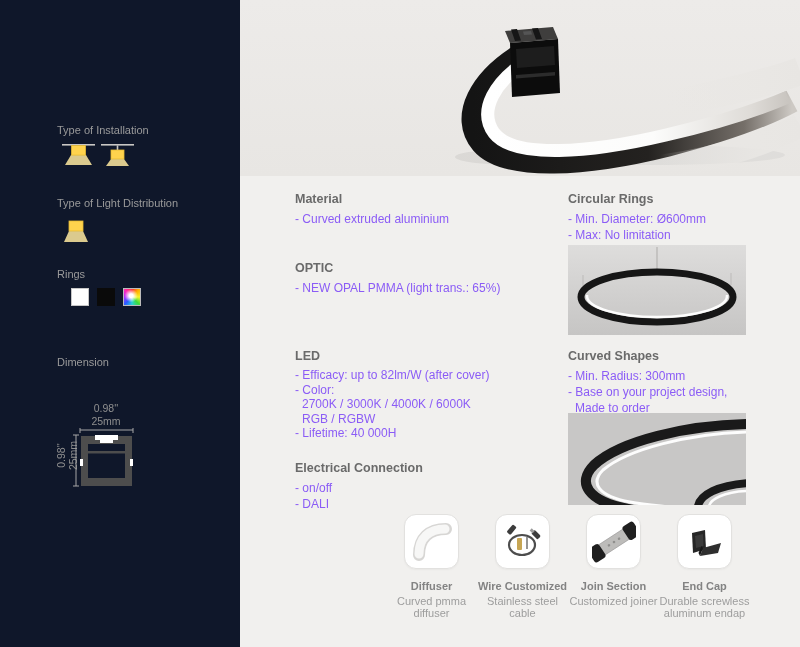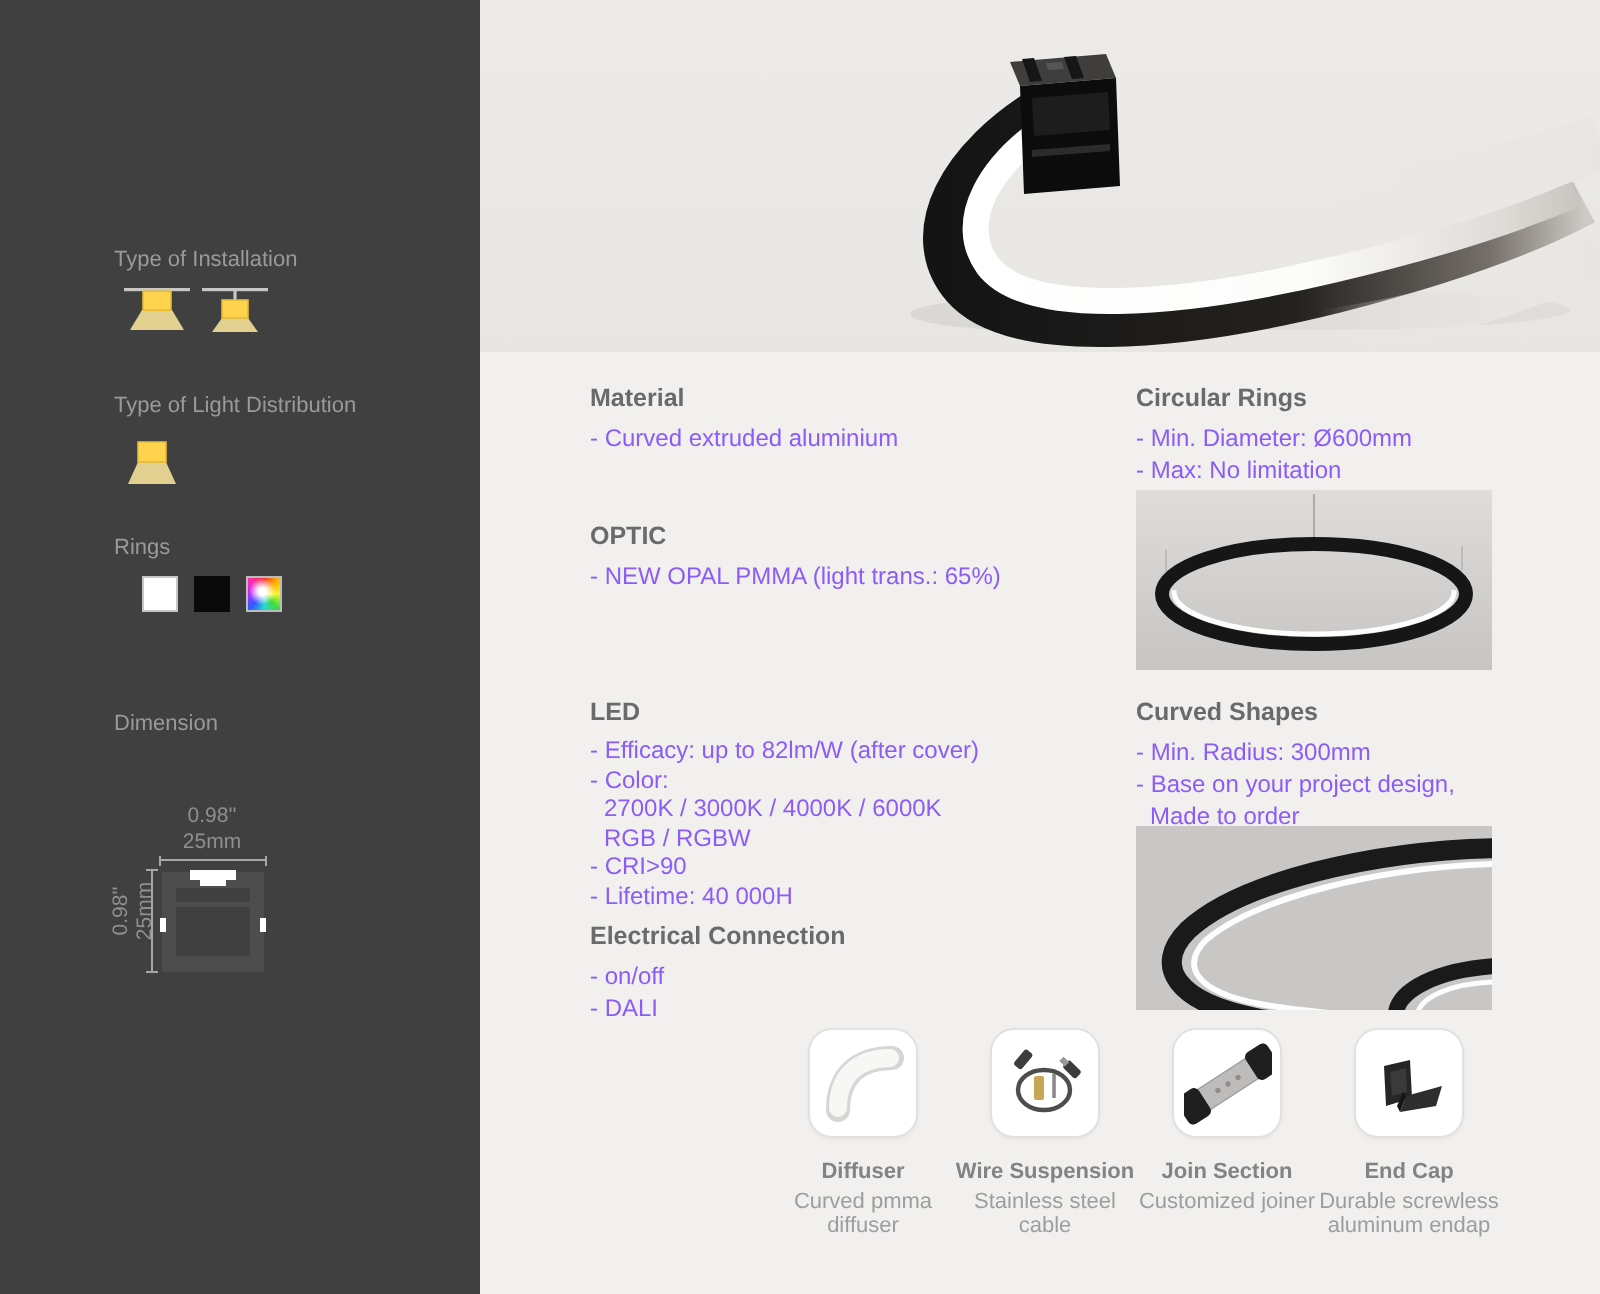--- a/index.html
+++ b/index.html
@@ -1,19 +1,19 @@
 <!DOCTYPE html>
 <html><head>
 <meta charset="utf-8">
 <style>
   html,body{margin:0;padding:0;background:#fff;}
   .page{position:relative;width:800px;height:647px;overflow:hidden;
         font-family:"Liberation Sans",sans-serif;background:#ffffff;}
   
-  .sidebar{position:absolute;left:0;top:0;width:240px;height:647px;background:#404040;}
+  .sidebar{position:absolute;left:0;top:0;width:240px;height:647px;background:#0f172a;}
   .sb-label{position:absolute;left:57px;font-size:11px;color:#9a9a9a;white-space:nowrap;}
   .sb-icons{position:absolute;left:62px;display:flex;gap:6px;}
   .swatch-row{position:absolute;left:71px;top:288px;display:flex;gap:8px;}
   .swatch{width:16px;height:16px;display:inline-block;}
   .swatch.white{background:#fff;border:1px solid #c6c6c6;}
   .swatch.black{background:#0a0a0a;border:1px solid #0a0a0a;}
   .swatch.rgb{border:1px solid #bbb;
      background:
        radial-gradient(circle at 45% 42%, rgba(255,255,255,1) 0 15%, rgba(255,255,255,0) 52%),
        conic-gradient(from 0deg,#ff2a2a,#ffb400,#f6f62a,#3ddc3d,#2ad4d4,#2a5cff,#b42aff,#ff2ab4,#ff2a2a);}
@@ -164,21 +164,20 @@
       <p>- NEW OPAL PMMA (light trans.: 65%)</p>
     </section>
 
     <section class="spec tight" style="left:55px;top:349px">
       <h3>LED</h3>
       <div class="gap"></div>
       <p>- Efficacy: up to 82lm/W (after cover)</p>
       <p>- Color:</p>
       <p class="indent">2700K / 3000K / 4000K / 6000K</p>
       <p class="indent">RGB / RGBW</p>
-      <p>- CRI&gt;90</p>
       <p>- Lifetime: 40 000H</p>
     </section>
 
     <section class="spec" style="left:55px;top:461px">
       <h3>Electrical Connection</h3>
       <div class="gap"></div>
       <p>- on/off</p>
       <p>- DALI</p>
     </section>
 
@@ -248,21 +247,21 @@
             <line x1="24" y1="15" x2="24" y2="27" stroke="#8a8a8a" stroke-width="1.8"></line>
             <g transform="rotate(40 9 8)">
                 <rect x="6" y="3" width="5" height="10" rx="1.5" fill="#3c3c3c"></rect>
               </g>
             <g transform="rotate(-45 33 12)">
               <rect x="30" y="8" width="5" height="9" rx="1.5" fill="#3c3c3c"></rect>
               <rect x="31" y="5" width="3" height="4" fill="#9a9a9a"></rect>
             </g>
           </svg>
         </div>
-        <div class="acc-name">Wire Suspension</div>
+        <div class="acc-name">Wire Customized</div>
         <div class="acc-desc">Stainless steel cable</div>
       </div>
 
       <div class="acc">
         <div class="acc-card">
           <svg width="44" height="44" viewBox="0 0 44 44">
             <g transform="rotate(-33 22 22)">
               <rect x="0" y="16" width="44" height="12" rx="2" fill="#bdbcba" stroke="#9a9998" stroke-width="0.6"></rect>
               <circle cx="16" cy="22" r="1.3" fill="#8f8e8c"></circle>
               <circle cx="22" cy="22" r="1.3" fill="#8f8e8c"></circle>

